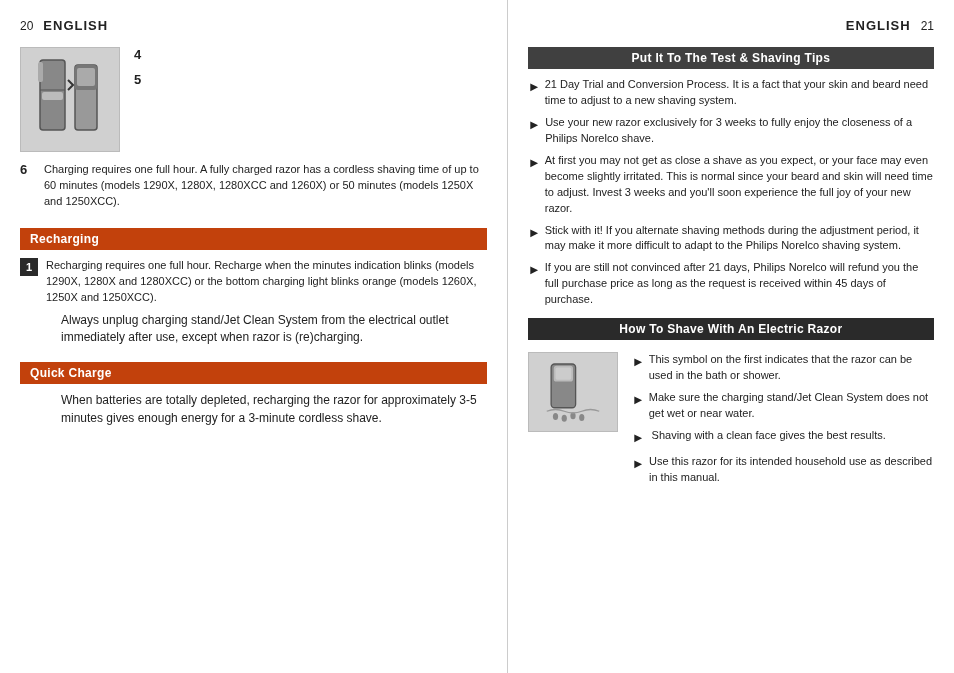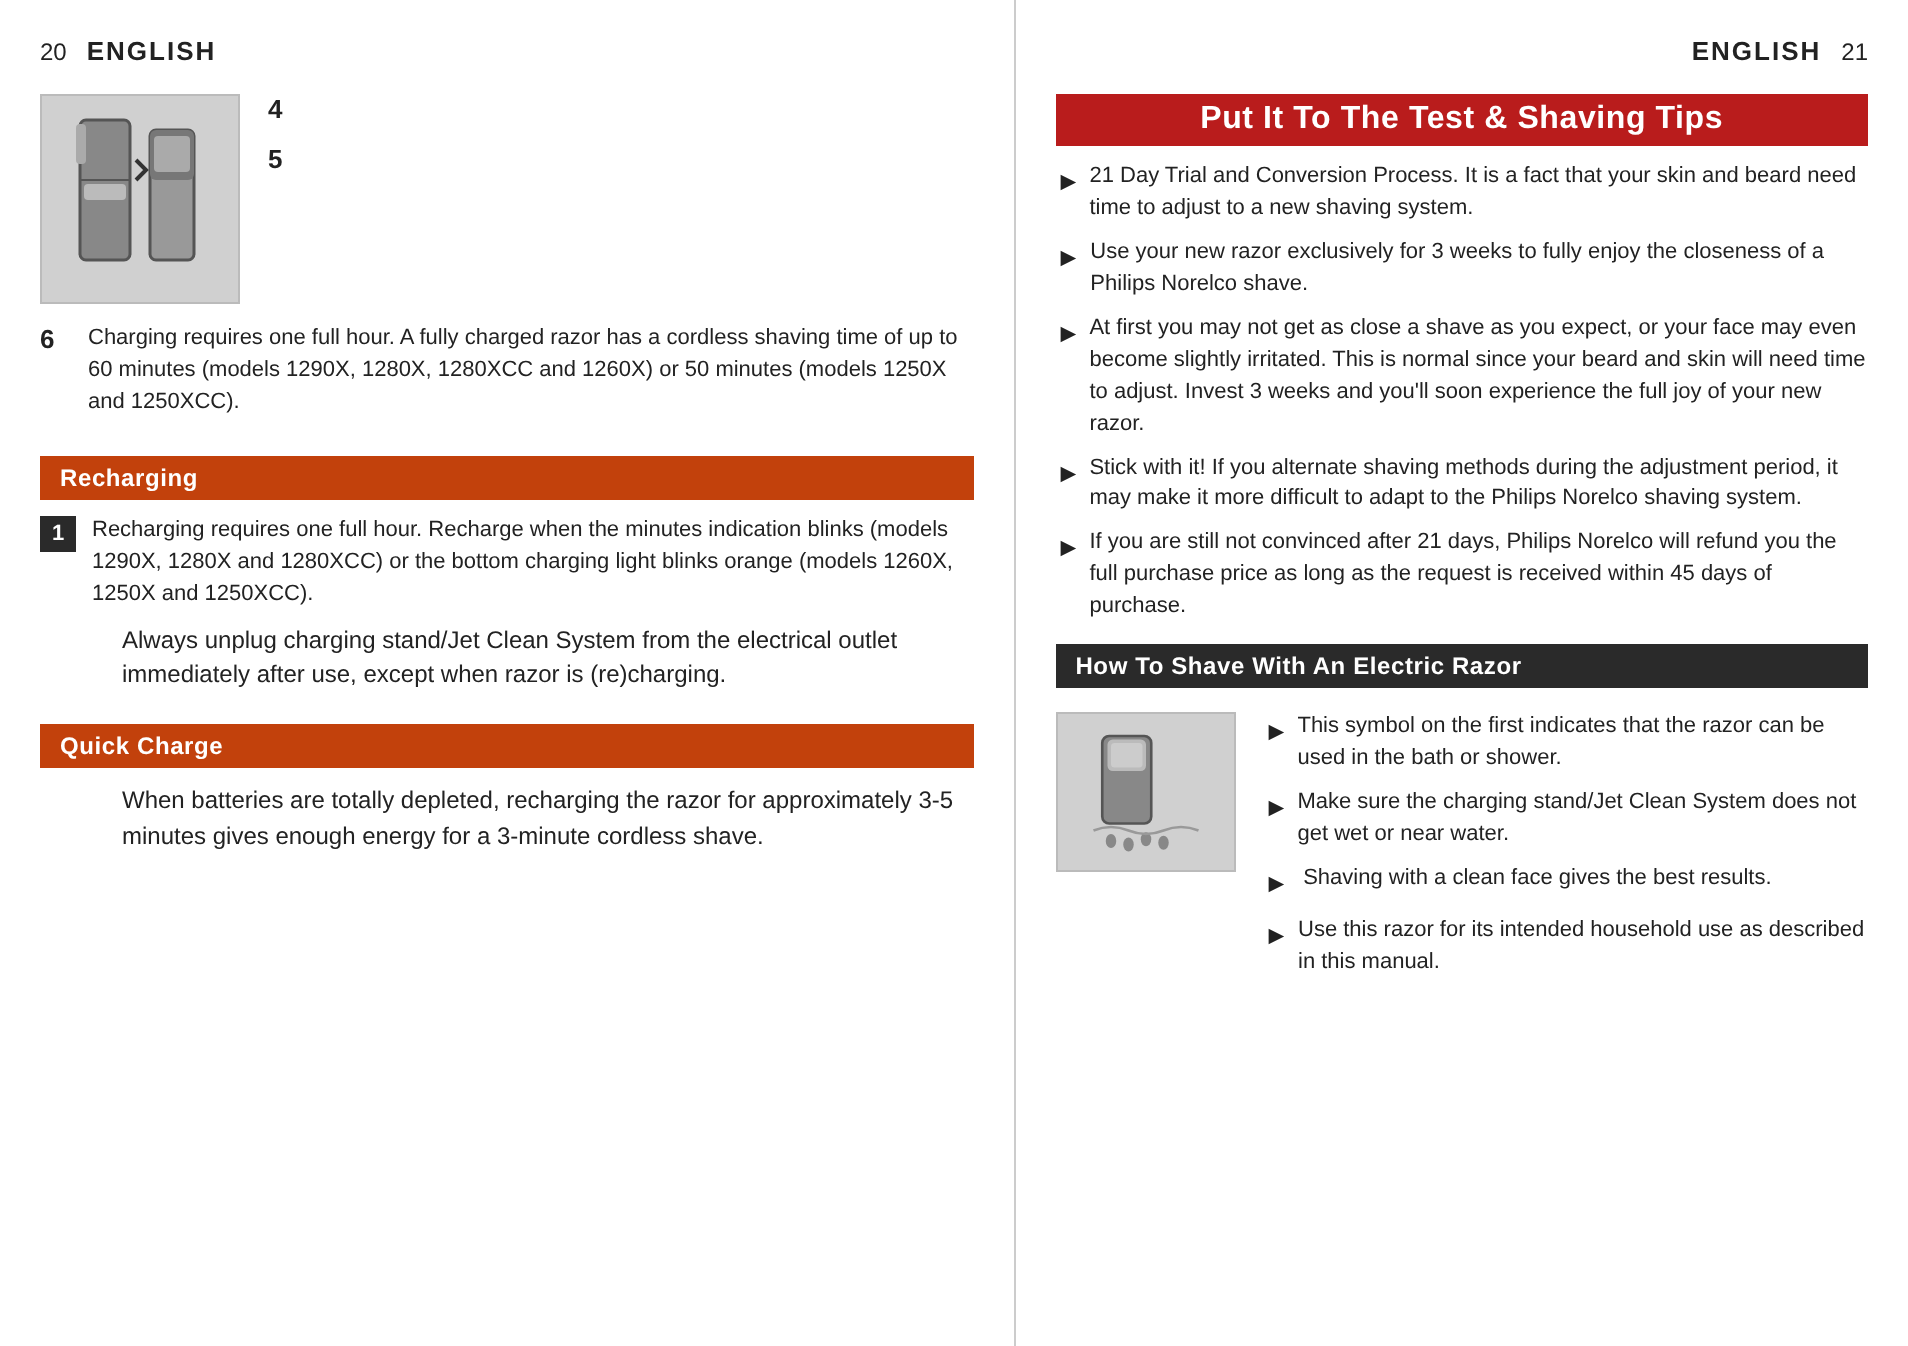--- a/index.html
+++ b/index.html
@@ -109,38 +109,38 @@
     .section-header {
       background: #c2410c;
       color: #fff;
       font-size: 12px;
       font-weight: bold;
       padding: 4px 10px;
       margin: 10px 0 8px 0;
       letter-spacing: 0.3px;
     }
     .section-header-right {
-      background: #b91c1c;
+      background: #404040;
       color: #fff;
-      font-size: 16px;
+      font-size: 12px;
       font-weight: bold;
       padding: 4px 21px;
       margin: 0 0 8px 0;
       letter-spacing: 0.3px;
       text-align: center;
     }
     .section-header-right2 {
       background: #2a2a2a;
       color: #fff;
       font-size: 12px;
       font-weight: bold;
       padding: 4px 10px;
       margin: 10px 0 8px 0;
       letter-spacing: 0.3px;
-      text-align: left;
+      text-align: center;
     }
     .bullet-list {
       list-style: none;
       padding: 0;
       margin: 0;
       display: flex;
       flex-direction: column;
       gap: 6px;
     }
     .bullet-item {

